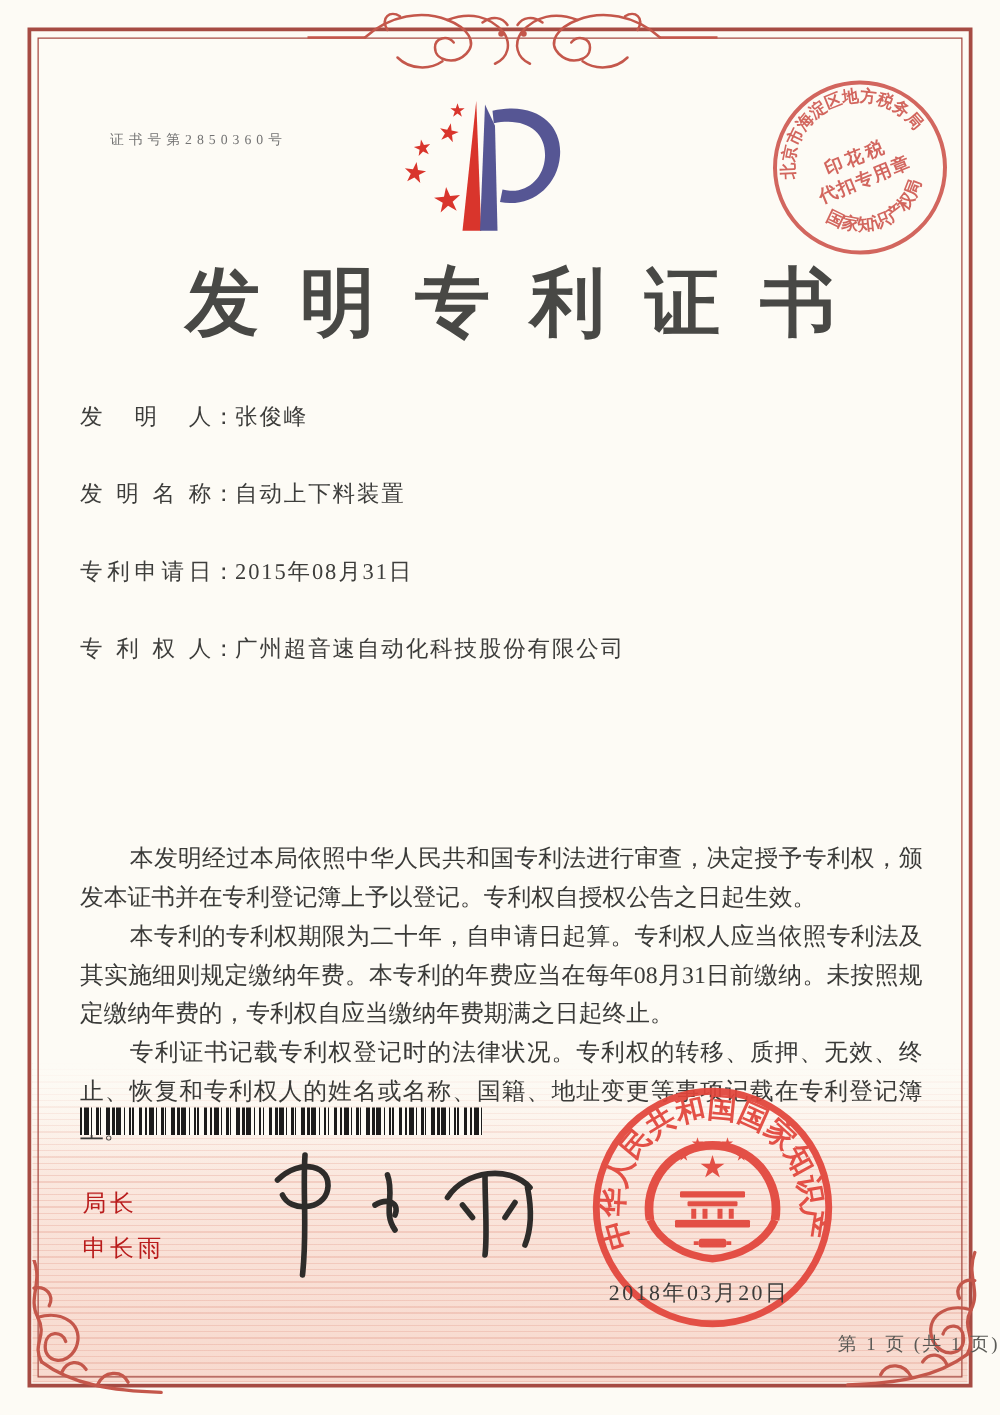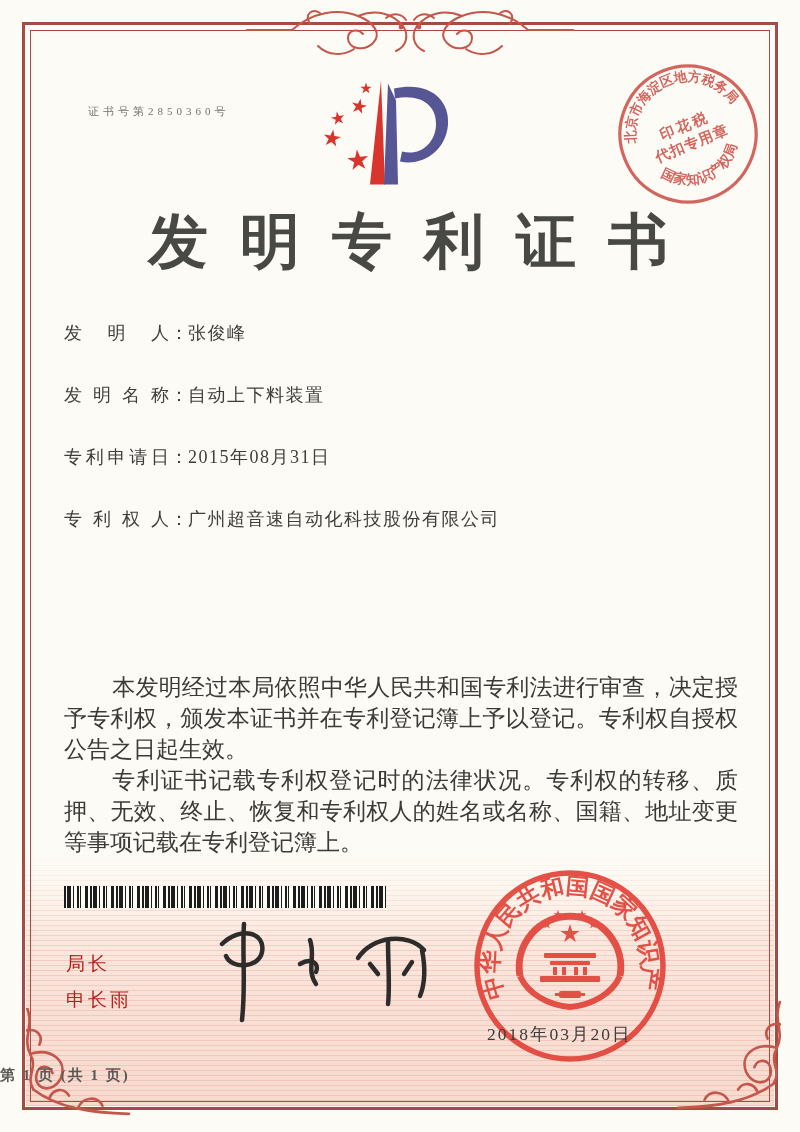--- a/index.html
+++ b/index.html
@@ -26,41 +26,41 @@
   .title{position:absolute;left:0;right:0;top:202px;text-align:center;font-size:60px;font-weight:bold;
     letter-spacing:32px;text-indent:32px;color:#484845;z-index:2;margin-left:16px;}
 
   .fields{position:absolute;left:64px;top:320px;right:56px;z-index:2;color:#3d3d3b;}
   .field-row{font-size:18px;line-height:26px;margin-bottom:36px;letter-spacing:1px;}
   .field-label{display:inline-block;width:106px;text-align:justify;text-align-last:justify;vertical-align:top;}
   .field-colon{display:inline-block;width:18px;vertical-align:top;}
   .field-value{letter-spacing:1.5px;}
 
   .body-text{position:absolute;left:64px;right:62px;top:672px;z-index:2;color:#3a3a38;
-    font-size:23px;line-height:31px;text-align:justify;}
+    font-size:19px;line-height:31px;text-align:justify;}
   .body-text p{margin:0;text-indent:2.1em;}
 
   .barcode{position:absolute;left:64px;top:886px;width:322px;height:22px;z-index:2;
     background:repeating-linear-gradient(90deg,
       #1c1c1c 0 2px,#fdfbf5 2px 3px,#1c1c1c 3px 7px,#fdfbf5 7px 9px,
       #1c1c1c 9px 10px,#fdfbf5 10px 13px,#1c1c1c 13px 15px,#fdfbf5 15px 16px,
       #1c1c1c 16px 17px,#fdfbf5 17px 21px,#1c1c1c 21px 24px,#fdfbf5 24px 26px);}
 
   .signoff{position:absolute;left:66px;top:946px;z-index:2;color:#b91c1c;font-size:19px;
     line-height:36px;letter-spacing:3px;}
 
   .signature-svg{position:absolute;left:182px;top:912px;width:270px;height:115px;z-index:2;}
 
   .seal-cnipa{position:absolute;left:468px;top:864px;width:204px;height:204px;z-index:3;opacity:0.93;}
   .issue-date{position:absolute;left:487px;top:1022px;z-index:4;font-size:17.5px;letter-spacing:2px;color:#3c3c3a;}
 
   .stamp-tax{position:absolute;left:604px;top:50px;width:168px;height:168px;z-index:3;opacity:0.92;}
 
-  .footer{position:absolute;left:0;right:0;top:1066px;text-align:left;font-size:15px;
-    letter-spacing:2px;color:#5a5a56;z-index:2;font-weight:bold;}
+  .footer{position:absolute;left:0;right:0;top:1066px;text-align:right;font-size:15px;
+    letter-spacing:2px;color:#5a5a56;z-index:2;}
 
   .ornament-top{position:absolute;left:246px;top:4px;width:328px;height:58px;z-index:2;}
   .ornament-bl{position:absolute;left:14px;top:1008px;width:122px;height:112px;z-index:2;}
   .ornament-br{position:absolute;left:676px;top:996px;width:112px;height:124px;z-index:2;}
 </style>
 </head>
 <body>
 
 <div class="page">
 
@@ -147,20 +147,21 @@
     <div class="field-row">
       <span class="field-label">专利申请日</span><span class="field-colon">：</span><span class="field-value">2015年08月31日</span>
     </div>
     <div class="field-row">
       <span class="field-label">专利权人</span><span class="field-colon">：</span><span class="field-value">广州超音速自动化科技股份有限公司</span>
     </div>
   </div>
 
   <div class="body-text">
     <p>本发明经过本局依照中华人民共和国专利法进行审查，决定授予专利权，颁发本证书并在专利登记簿上予以登记。专利权自授权公告之日起生效。</p>
+    <p>本专利的专利权期限为二十年，自申请日起算。专利权人应当依照专利法及其实施细则规定缴纳年费。本专利的年费应当在每年08月31日前缴纳。未按照规定缴纳年费的，专利权自应当缴纳年费期满之日起终止。</p>
     <p>专利证书记载专利权登记时的法律状况。专利权的转移、质押、无效、终止、恢复和专利权人的姓名或名称、国籍、地址变更等事项记载在专利登记簿上。</p>
   </div>
 
   <div class="barcode"></div>
 
   <div class="signoff">
     <div>局长</div>
     <div>申长雨</div>
   </div>
 

